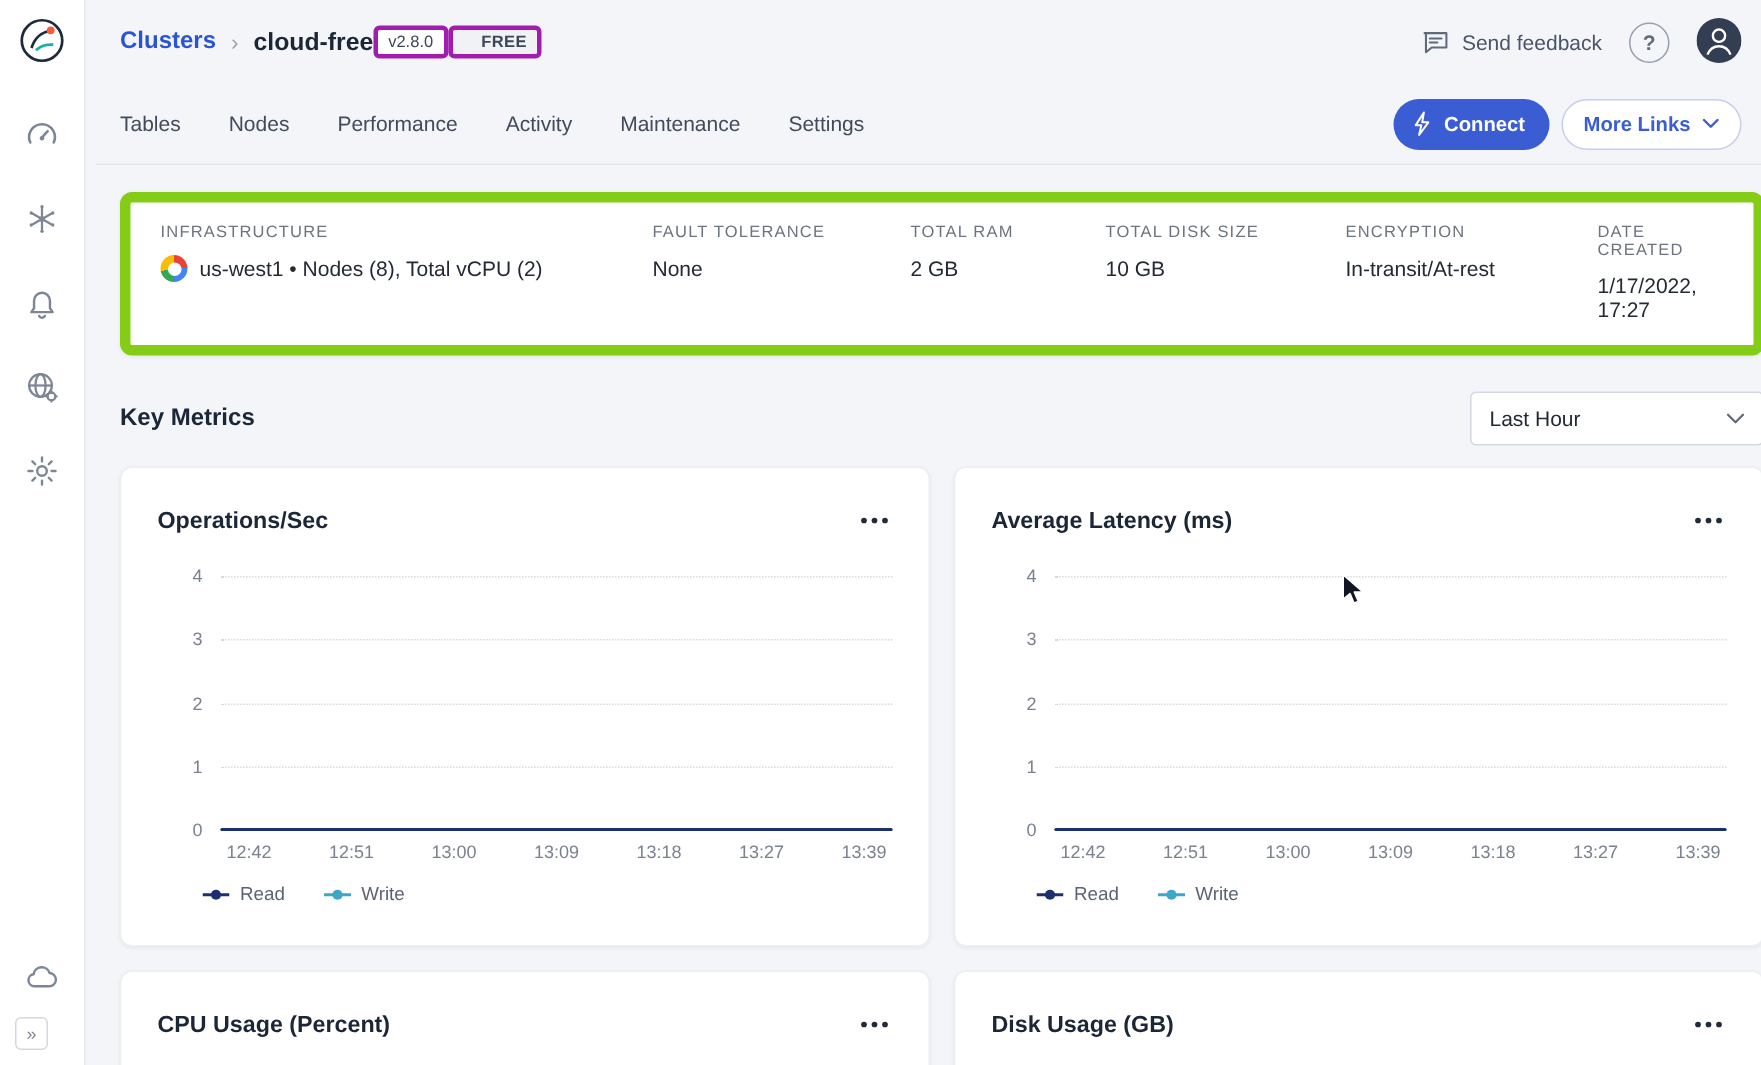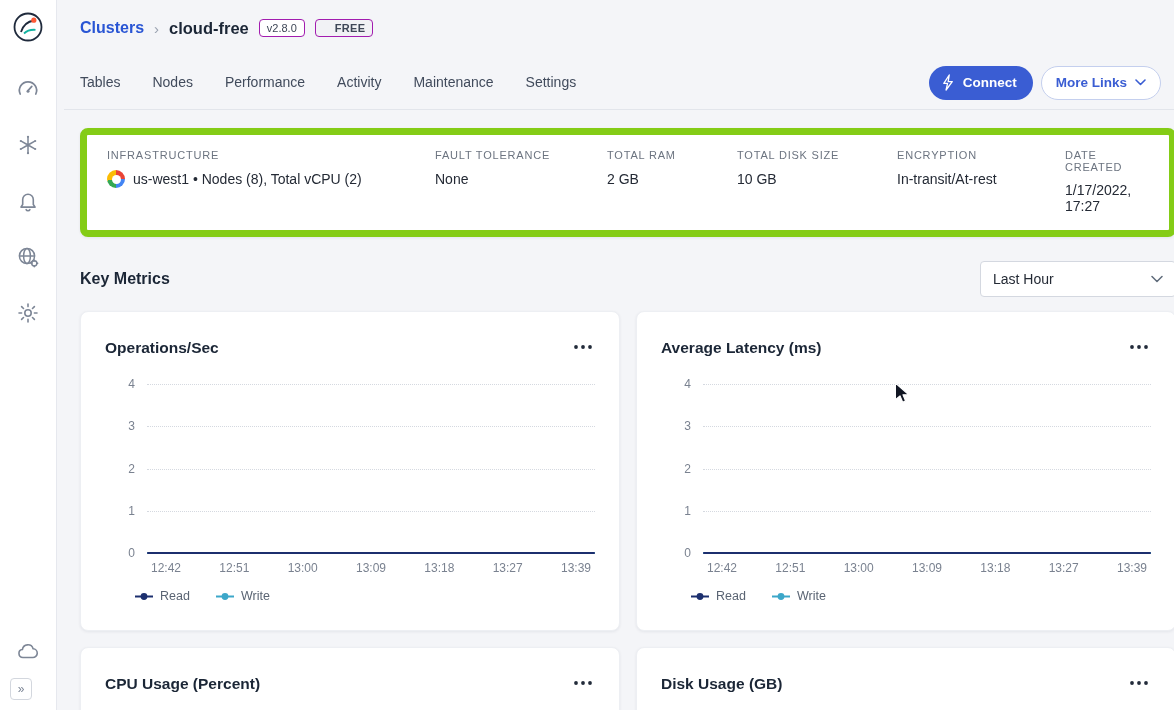--- a/index.html
+++ b/index.html
@@ -17,21 +17,21 @@
   .expand-btn { width:22px; height:22px; border:1px solid #d3d7de; border-radius:4px; background:#fff;
                 color:#7d8696; font-size:12px; line-height:20px; text-align:center; cursor:pointer; align-self:flex-start; margin-left:-6px; }
 
   
   .main { position:absolute; left:64px; top:0; width:1117px; height:610px; }
 
   .header { height:56px; display:flex; align-items:center; padding:0 20px 0 16px; }
   .crumb-root { color:#2955d4; font-size:16px; font-weight:700; cursor:pointer; }
   .crumb-sep { color:#9aa2b0; margin:0 10px; font-size:15px; }
   .crumb-current { color:#1b2636; font-size:16.5px; font-weight:700; }
-  .badge { font-size:11px; color:#3e4757; border:1px solid #a21caf; border-radius:4px; padding:2px 7px; margin-left:10px; background:#fff; }
+  .badge { font-size:11px; color:#3e4757; border:3px solid #a21caf; border-radius:4px; padding:2px 7px; margin-left:0; background:#fff; }
   .badge.plan { background:#f1f2f5; font-weight:600; letter-spacing:.3px;padding-left:19px; }
   .header-right { margin-left:auto; display:flex; align-items:center; gap:18px; }
   .feedback { display:flex; align-items:center; gap:8px; font-size:14px; color:#4a5568; cursor:pointer; background:none; border:none; }
   .help-circle { width:27px; height:27px; border:1.5px solid #97a0ae; border-radius:50%; color:#5f6b7a;
                  font-size:14px; font-weight:700; display:flex; align-items:center; justify-content:center;
                  background:none; cursor:pointer; }
   .avatar-btn { background:none; border:none; cursor:pointer; }
 
   
   .tabs-row { height:54px; display:flex; align-items:center; padding:0 20px 0 16px; border-bottom:1px solid #e2e5eb; }
@@ -154,20 +154,39 @@
 
 <div class="main">
 
   <div class="header">
     <span class="crumb-root">Clusters</span>
     <span class="crumb-sep">›</span>
     <span class="crumb-current">cloud-free</span>
     <span class="badge">v2.8.0</span>
     <span class="badge plan">FREE</span>
 
+    <div class="header-right">
+      <button class="feedback">
+        <svg width="20" height="20" viewBox="0 0 22 22" fill="none" stroke="#5f6b7a" stroke-width="1.5" stroke-linejoin="round" stroke-linecap="round">
+          <path d="M3 4.5h16v10.5H8.2L4 18.5V4.5Z"></path>
+          <path d="M6.8 8.4h8.6 M6.8 11.4h5.6"></path>
+        </svg>
+        <span>Send feedback</span>
+      </button>
+      <button class="help-circle">
+        <span>?</span>
+      </button>
+      <button class="avatar-btn">
+        <svg width="30" height="30" viewBox="0 0 30 30">
+          <circle cx="15" cy="15" r="15" fill="#333e52"></circle>
+          <circle cx="15" cy="11.8" r="4.1" fill="none" stroke="#fff" stroke-width="1.6"></circle>
+          <path d="M7.3 24.4c1.5-3.7 4.3-5.6 7.7-5.6s6.2 1.9 7.7 5.6" fill="none" stroke="#fff" stroke-width="1.6"></path>
+        </svg>
+      </button>
+    </div>
   </div>
 
   <div class="tabs-row">
     <button class="tab">Tables</button>
     <button class="tab">Nodes</button>
     <button class="tab">Performance</button>
     <button class="tab">Activity</button>
     <button class="tab">Maintenance</button>
     <button class="tab">Settings</button>
 

